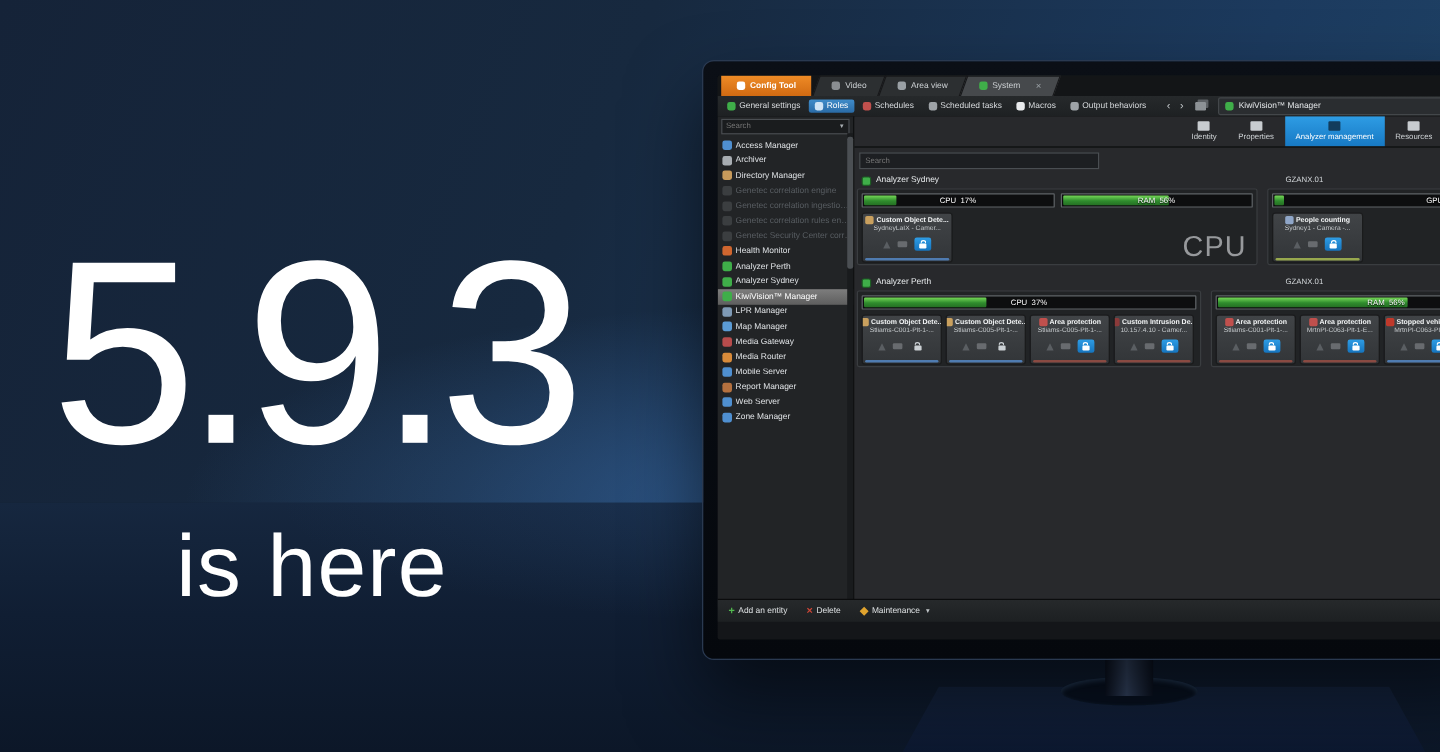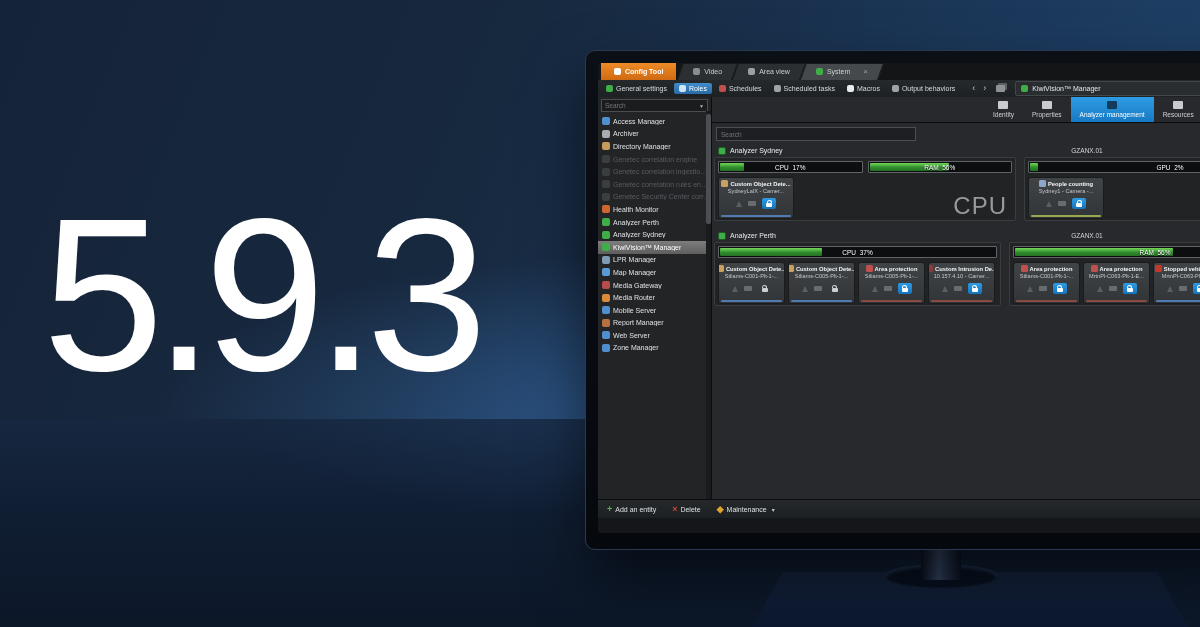--- a/index.html
+++ b/index.html
@@ -92,21 +92,21 @@
   .m-search input{background:transparent;border:none;outline:none;color:#93a7bc;font-size:6.5px;width:100%;font-family:inherit;padding:0;}
 
   
   #sections{position:absolute;left:2px;top:47px;width:646px;}
   .section{position:relative;margin-bottom:8px;}
   .sec-header{height:13px;display:flex;align-items:center;gap:4px;padding-left:4px;font-size:7px;color:#e8ebed;position:relative;}
   .sec-ico{width:8px;height:8px;border-radius:2px;background:#3fae49;border:1px solid #1d5d24;box-sizing:border-box;}
   .sec-host{position:absolute;left:330px;width:86px;text-align:center;color:#d3d7da;font-size:6.5px;}
   .panels{display:flex;gap:8px;}
   .panel{position:relative;background:#212325;border:1px solid #3a3d40;border-radius:2px;padding:3px;height:64px;box-sizing:border-box;}
-  .sec0 .p0{width:302px;} .sec0 .p1{width:292px;}
+  .sec0 .p0{width:334px;} .sec0 .p1{width:292px;}
   .sec1 .p0{width:287px;} .sec1 .p1{width:292px;}
   .bars{display:flex;gap:5px;}
   .bar{position:relative;flex:1;height:10px;background:#0d0e0f;border:1px solid #606468;border-radius:1px;overflow:hidden;}
   .fill{position:absolute;left:1px;top:1px;bottom:1px;border-radius:1px;
     background:linear-gradient(180deg,#74d757,#2f8c2d 55%,#257024);}
   .bar-label{position:absolute;inset:0;display:flex;align-items:center;justify-content:center;font-size:6.5px;color:#fff;
     text-shadow:0 1px 1px #000;white-space:pre;}
   .tiles{display:flex;gap:3px;margin-top:4px;}
   .tile{position:relative;height:42px;background:linear-gradient(180deg,#414447,#323538);border-radius:3px;
     border:1px solid #1a1b1c;padding-top:2px;box-sizing:border-box;flex:none;}
@@ -137,20 +137,21 @@
 </style>
 </head>
 <body>
 
 <div class="stage">
   <div class="wall"></div>
   <div class="floor"></div>
 
   <div class="hero">
     <div class="hero-version">5.9.3</div>
+    <div class="hero-tagline">is here</div>
   </div>
 
   <div class="stand-base"></div>
   <div class="stand-hole"></div>
   <div class="stand-neck"></div>
 
   <div class="monitor">
     <div class="screen">
       <div class="app">
 

